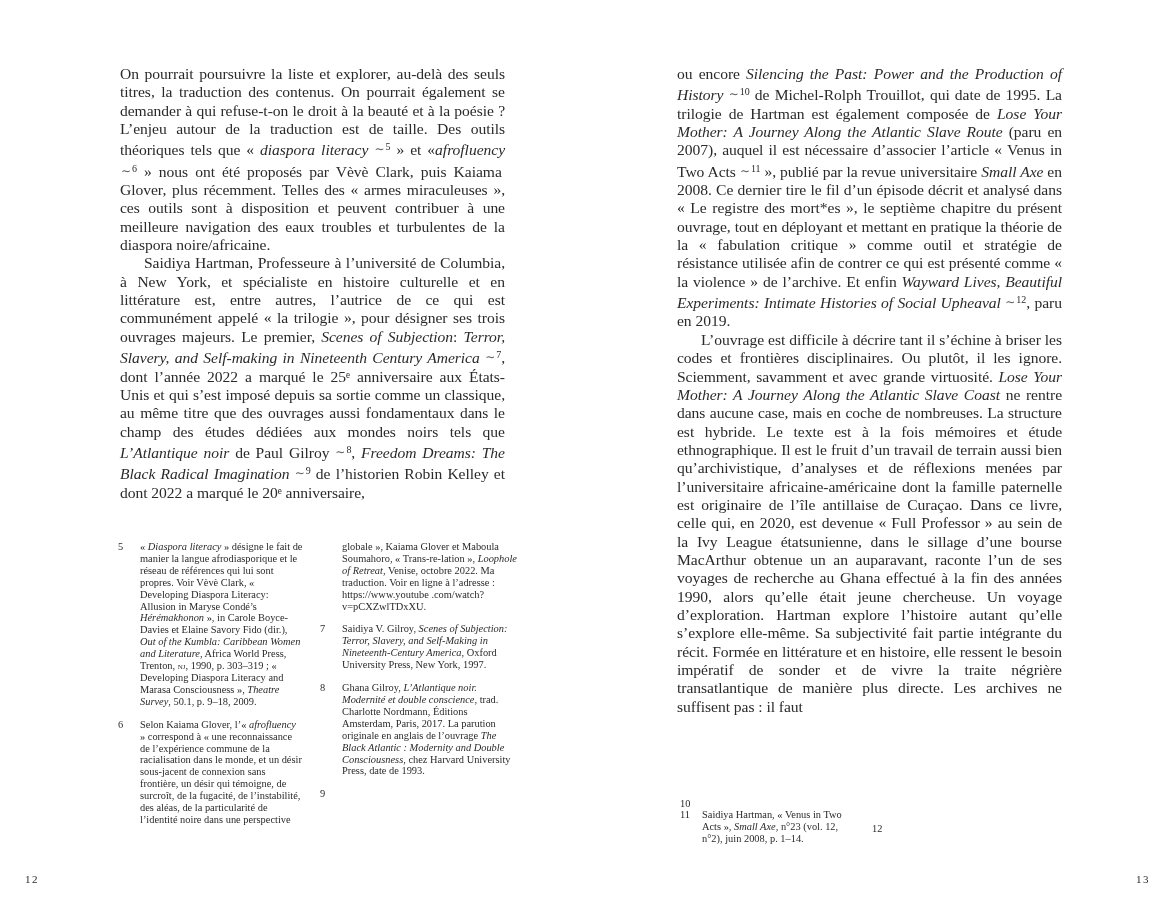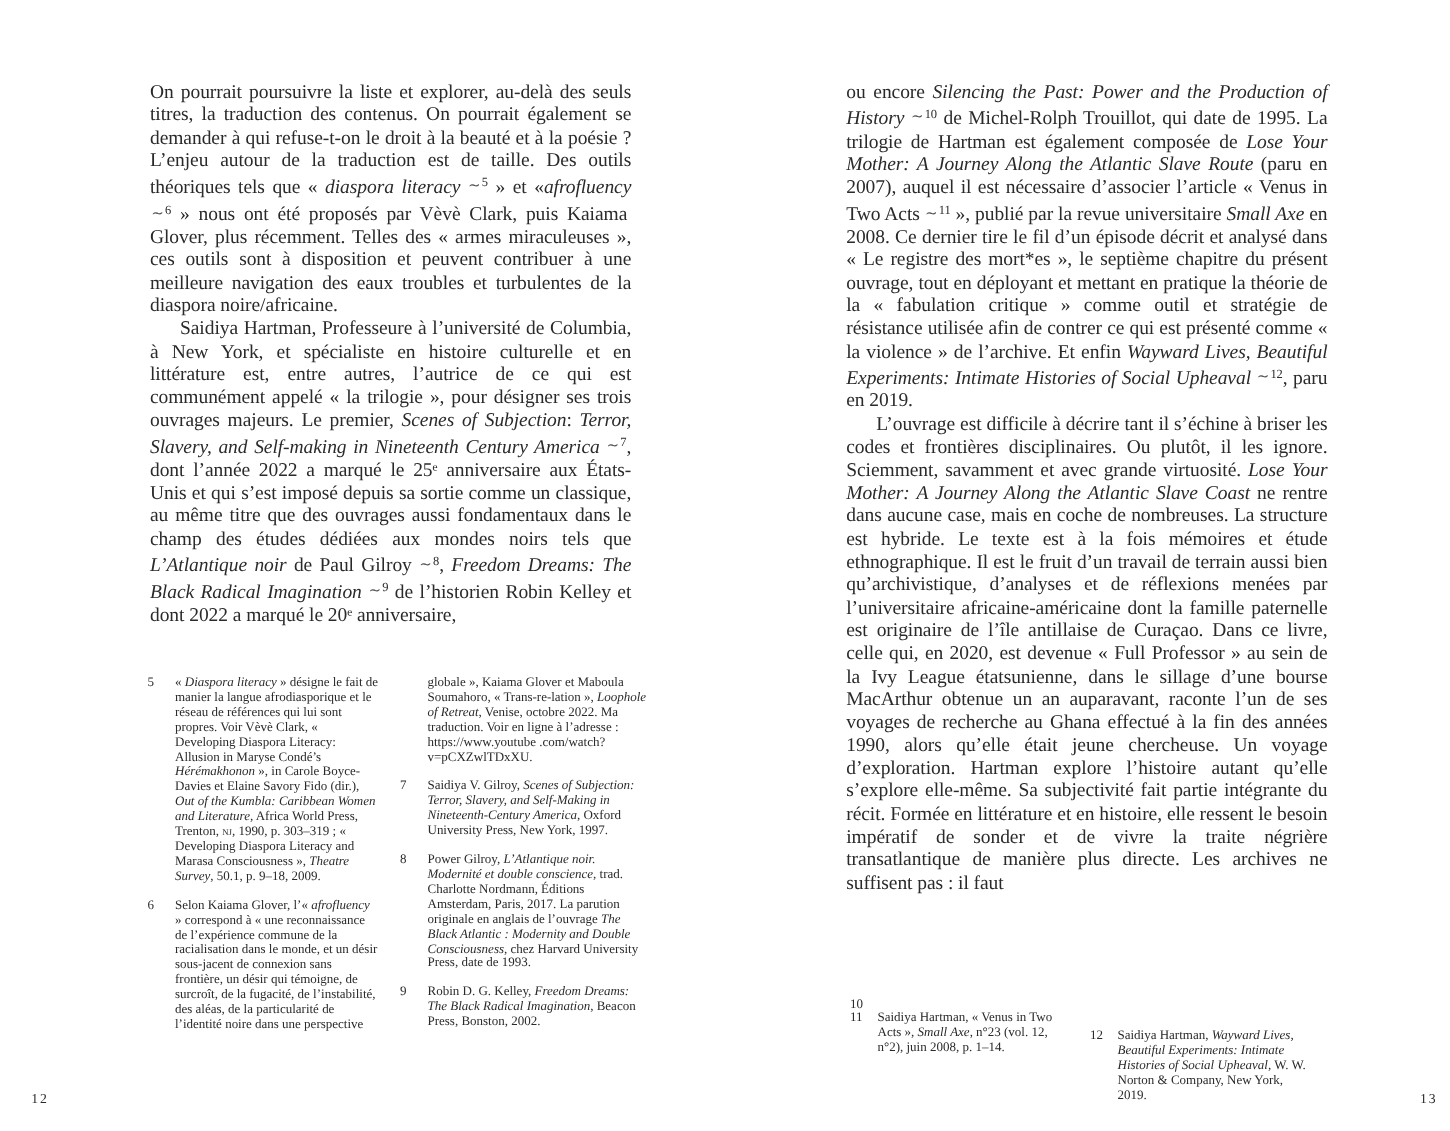--- a/index.html
+++ b/index.html
@@ -68,25 +68,24 @@
       <div class="fn cont">
         <span class="fn-num"></span>
         <span class="fn-text"><span>globale », Kaiama Glover et Maboula Soumahoro, « Trans-re-lation », </span><i>Loophole of Retreat</i><span>, Venise, octobre 2022. Ma traduction. Voir en ligne à l’adresse : https://www.youtube .com/watch?v=pCXZwlTDxXU.</span></span>
       </div>
       <div class="fn">
         <span class="fn-num">7</span>
         <span class="fn-text"><span>Saidiya V. Gilroy, </span><i>Scenes of Subjection: Terror, Slavery, and Self-Making in Nineteenth-Century America</i><span>, Oxford University Press, New York, 1997.</span></span>
       </div>
       <div class="fn">
         <span class="fn-num">8</span>
-        <span class="fn-text"><span>Power Gilroy, </span><i>L’Atlantique noir. Modernité et double conscience</i><span>, trad. Charlotte Nordmann, Éditions Amsterdam, Paris, 2017. La parution originale en anglais de l’ouvrage </span><i>The Black Atlantic : Modernity and Double Consciousness</i><span>, chez Harvard University Press, date de 1993.</span></span>
+        <span class="fn-text"><span>Ghana Gilroy, </span><i>L’Atlantique noir. Modernité et double conscience</i><span>, trad. Charlotte Nordmann, Éditions Amsterdam, Paris, 2017. La parution originale en anglais de l’ouvrage </span><i>The Black Atlantic : Modernity and Double Consciousness</i><span>, chez Harvard University Press, date de 1993.</span></span>
       </div>
       <div class="fn">
         <span class="fn-num">9</span>
-        <span class="fn-text"><span>Robin D. G. Kelley, </span><i>Freedom Dreams: The Black Radical Imagination</i><span>, Beacon Press, Bonston, 2002.</span></span>
       </div>
     </div>
   <div class="folio">12</div>
 </div>
 
 <div class="page page-right">
   <div class="body-text">
       <p><span>ou encore </span><i>Silencing the Past: Power and the Production of History</i><span class="note-ref"><span class="note-wave"> ∼</span><span class="note-num">10</span></span><span> de Michel-Rolph Trouillot, qui date de 1995. La trilogie de Hartman est également composée de </span><i>Lose Your Mother: A Journey Along the Atlantic Slave Route</i><span> (paru en 2007), auquel il est nécessaire d’associer l’article « Venus in Two Acts</span><span class="note-ref"><span class="note-wave"> ∼</span><span class="note-num">11</span></span><span> », publié par la revue universi­taire </span><i>Small Axe</i><span> en 2008. Ce dernier tire le fil d’un épisode décrit et analysé dans « Le registre des mort*es », le sep­tième chapitre du présent ouvrage, tout en déployant et mettant en pratique la théorie de la « fabulation cri­tique » comme outil et stratégie de résistance utilisée afin de contrer ce qui est présenté comme « la violence » de l’archive. Et enfin </span><i>Wayward Lives, Beautiful Experiments: Intimate Histories of Social Upheaval</i><span class="note-ref"><span class="note-wave"> ∼</span><span class="note-num">12</span></span><span>, paru en 2019.</span></p>
       <p class="indent"><span>L’ouvrage est difficile à décrire tant il s’échine à briser les codes et frontières disciplinaires. Ou plutôt, il les ignore. Sciemment, savamment et avec grande virtuo­sité. </span><i>Lose Your Mother: A Journey Along the Atlantic Slave Coast</i><span> ne rentre dans aucune case, mais en coche de nom­breuses. La structure est hybride. Le texte est à la fois mémoires et étude ethnographique. Il est le fruit d’un travail de terrain aussi bien qu’archivistique, d’analyses et de réflexions menées par l’universitaire africaine-américaine dont la famille paternelle est originaire de l’île antillaise de Curaçao. Dans ce livre, celle qui, en 2020, est devenue « Full Professor » au sein de la Ivy League états­unienne, dans le sillage d’une bourse MacArthur obtenue un an auparavant, raconte l’un de ses voyages de recherche au Ghana effectué à la fin des années 1990, alors qu’elle était jeune chercheuse. Un voyage d’exploration. Hartman explore l’histoire autant qu’elle s’explore elle-même. Sa subjectivité fait partie intégrante du récit. Formée en lit­térature et en histoire, elle ressent le besoin impératif de sonder et de vivre la traite négrière transatlantique de manière plus directe. Les archives ne suffisent pas : il faut</span></p>
     </div>
@@ -95,17 +94,16 @@
         <span class="fn-num">10</span>
       </div>
       <div class="fn">
         <span class="fn-num">11</span>
         <span class="fn-text"><span>Saidiya Hartman, « Venus in Two Acts », </span><i>Small Axe</i><span>, n°23 (vol. 12, n°2), juin 2008, p. 1–14.</span></span>
       </div>
     </div>
   <div class="footnotes fn-col-4">
       <div class="fn">
         <span class="fn-num">12</span>
-        <span class="fn-text"><span>Saidiya Hartman, </span><i>Wayward Lives, Beautiful Experiments: Intimate Histories of Social Upheaval</i><span>, W. W. Norton &amp; Company, New York, 2019.</span></span>
       </div>
     </div>
   <div class="folio">13</div>
 </div>
 
 </body></html>

